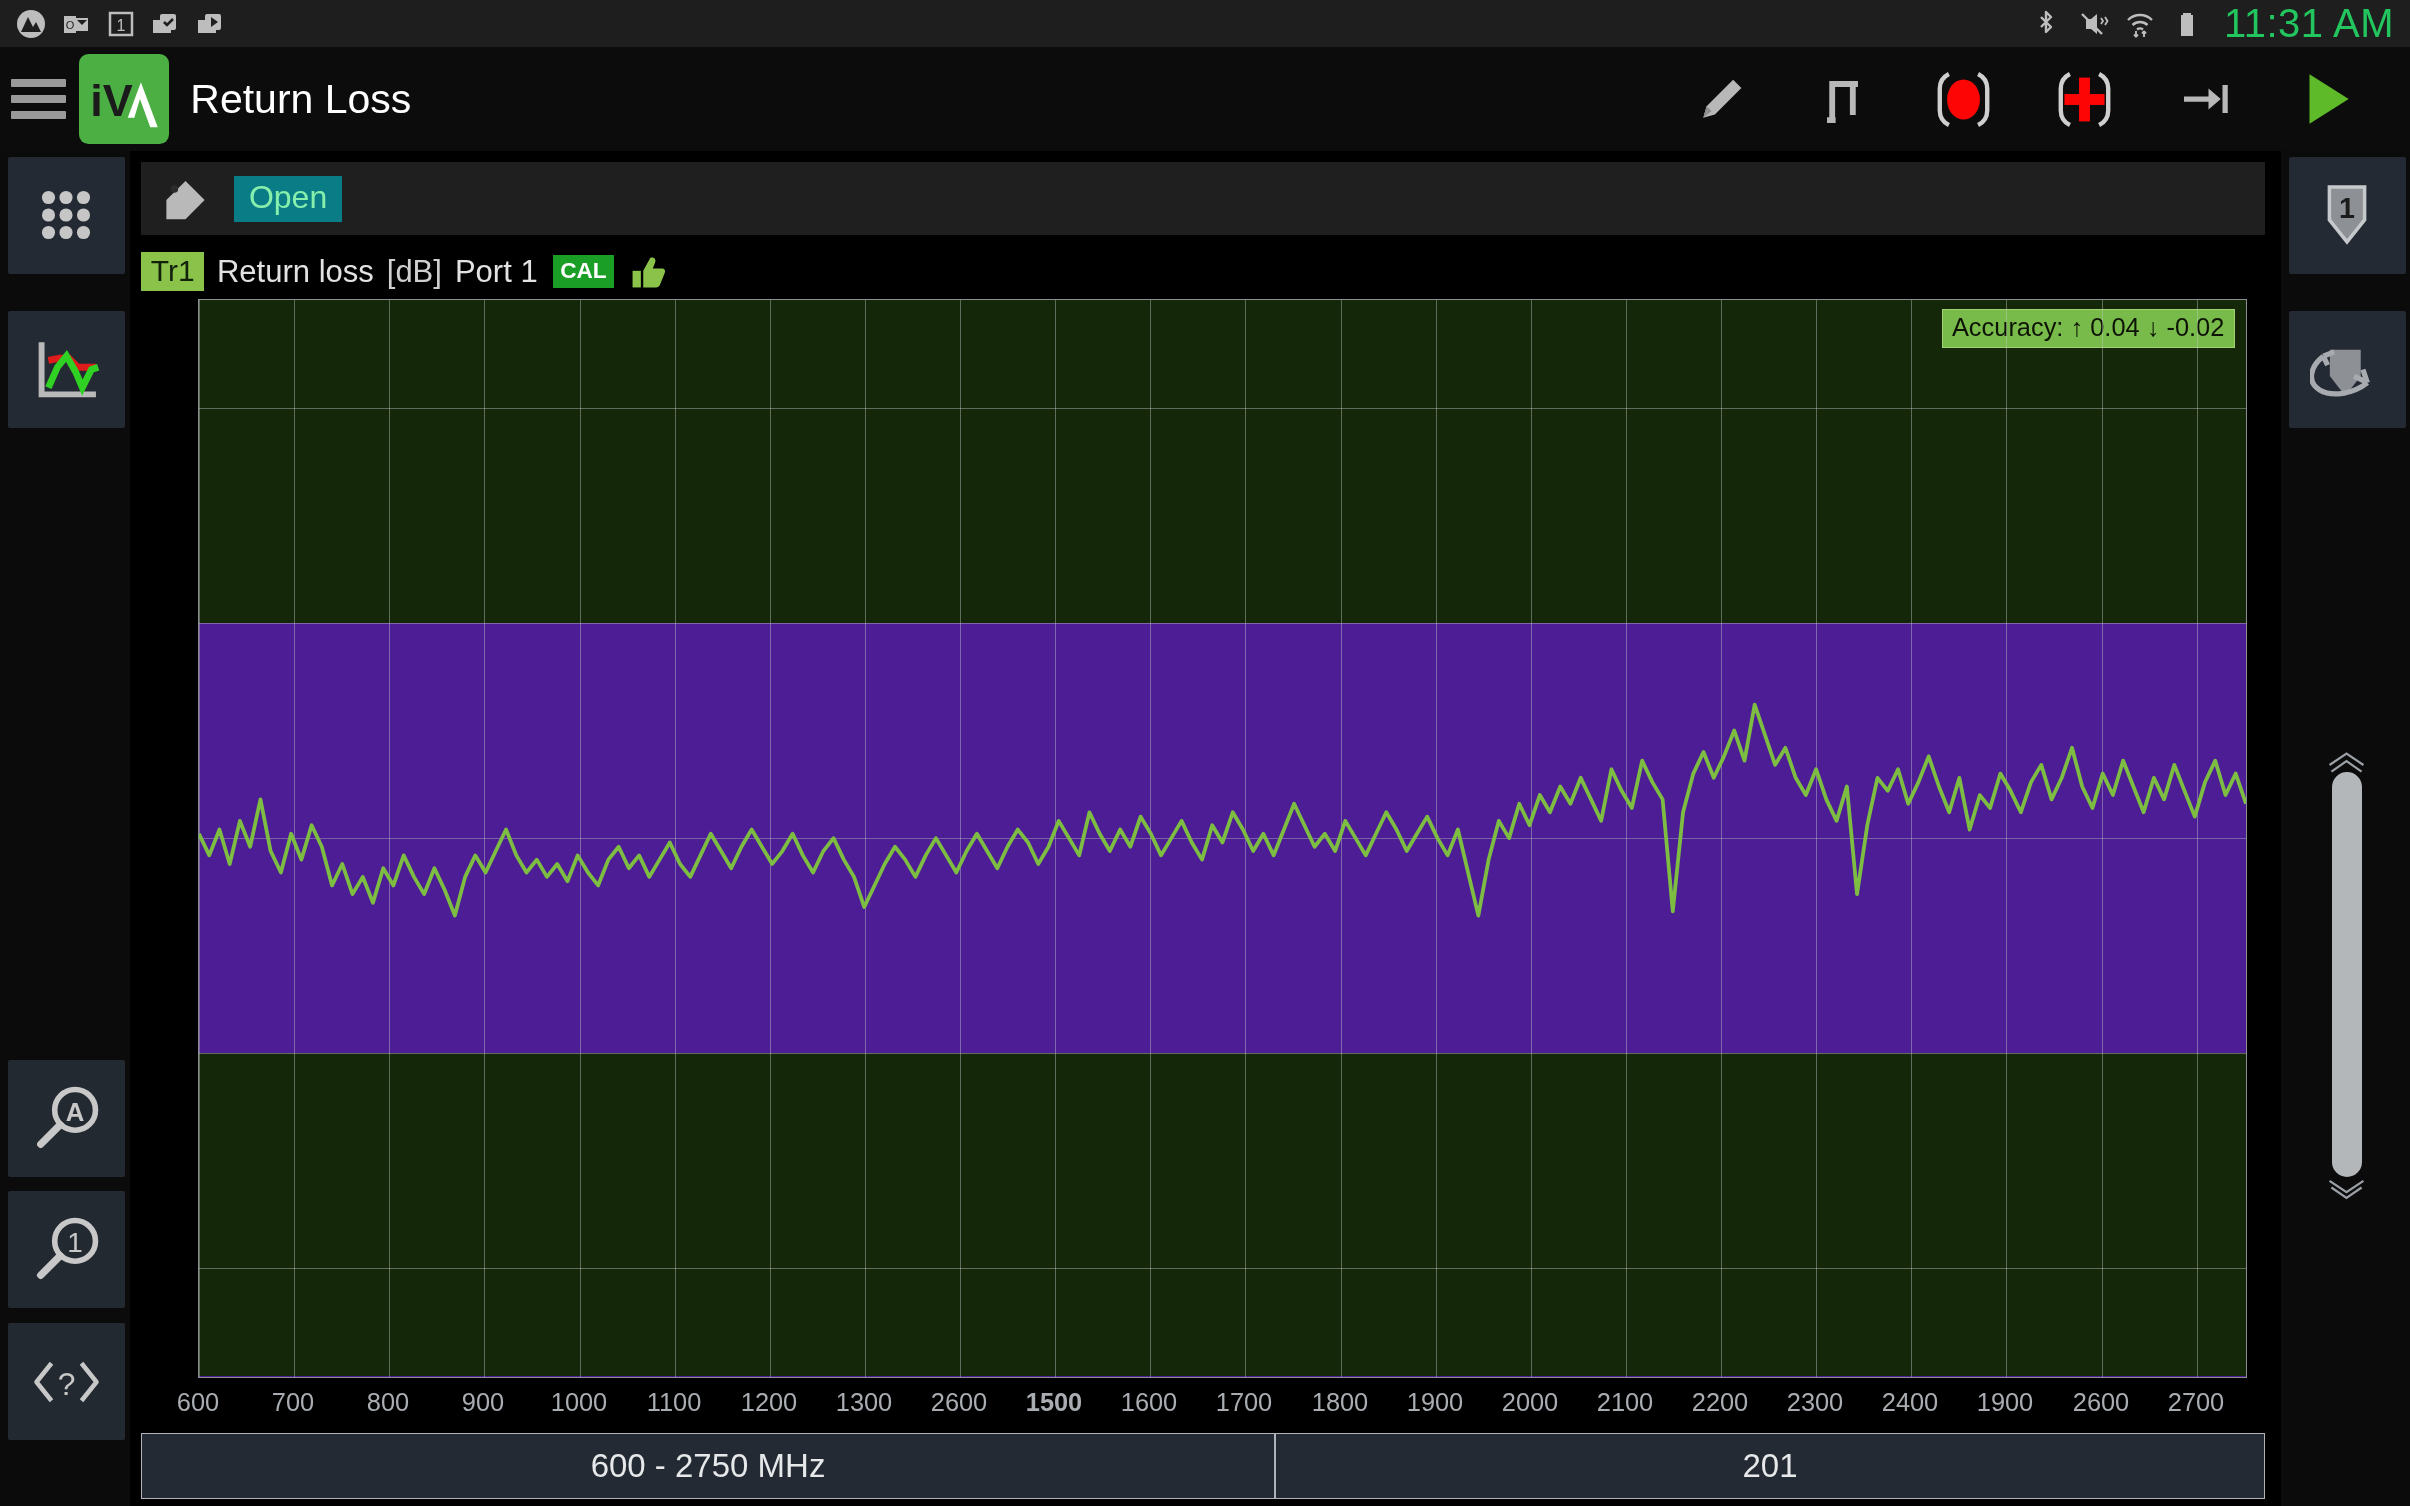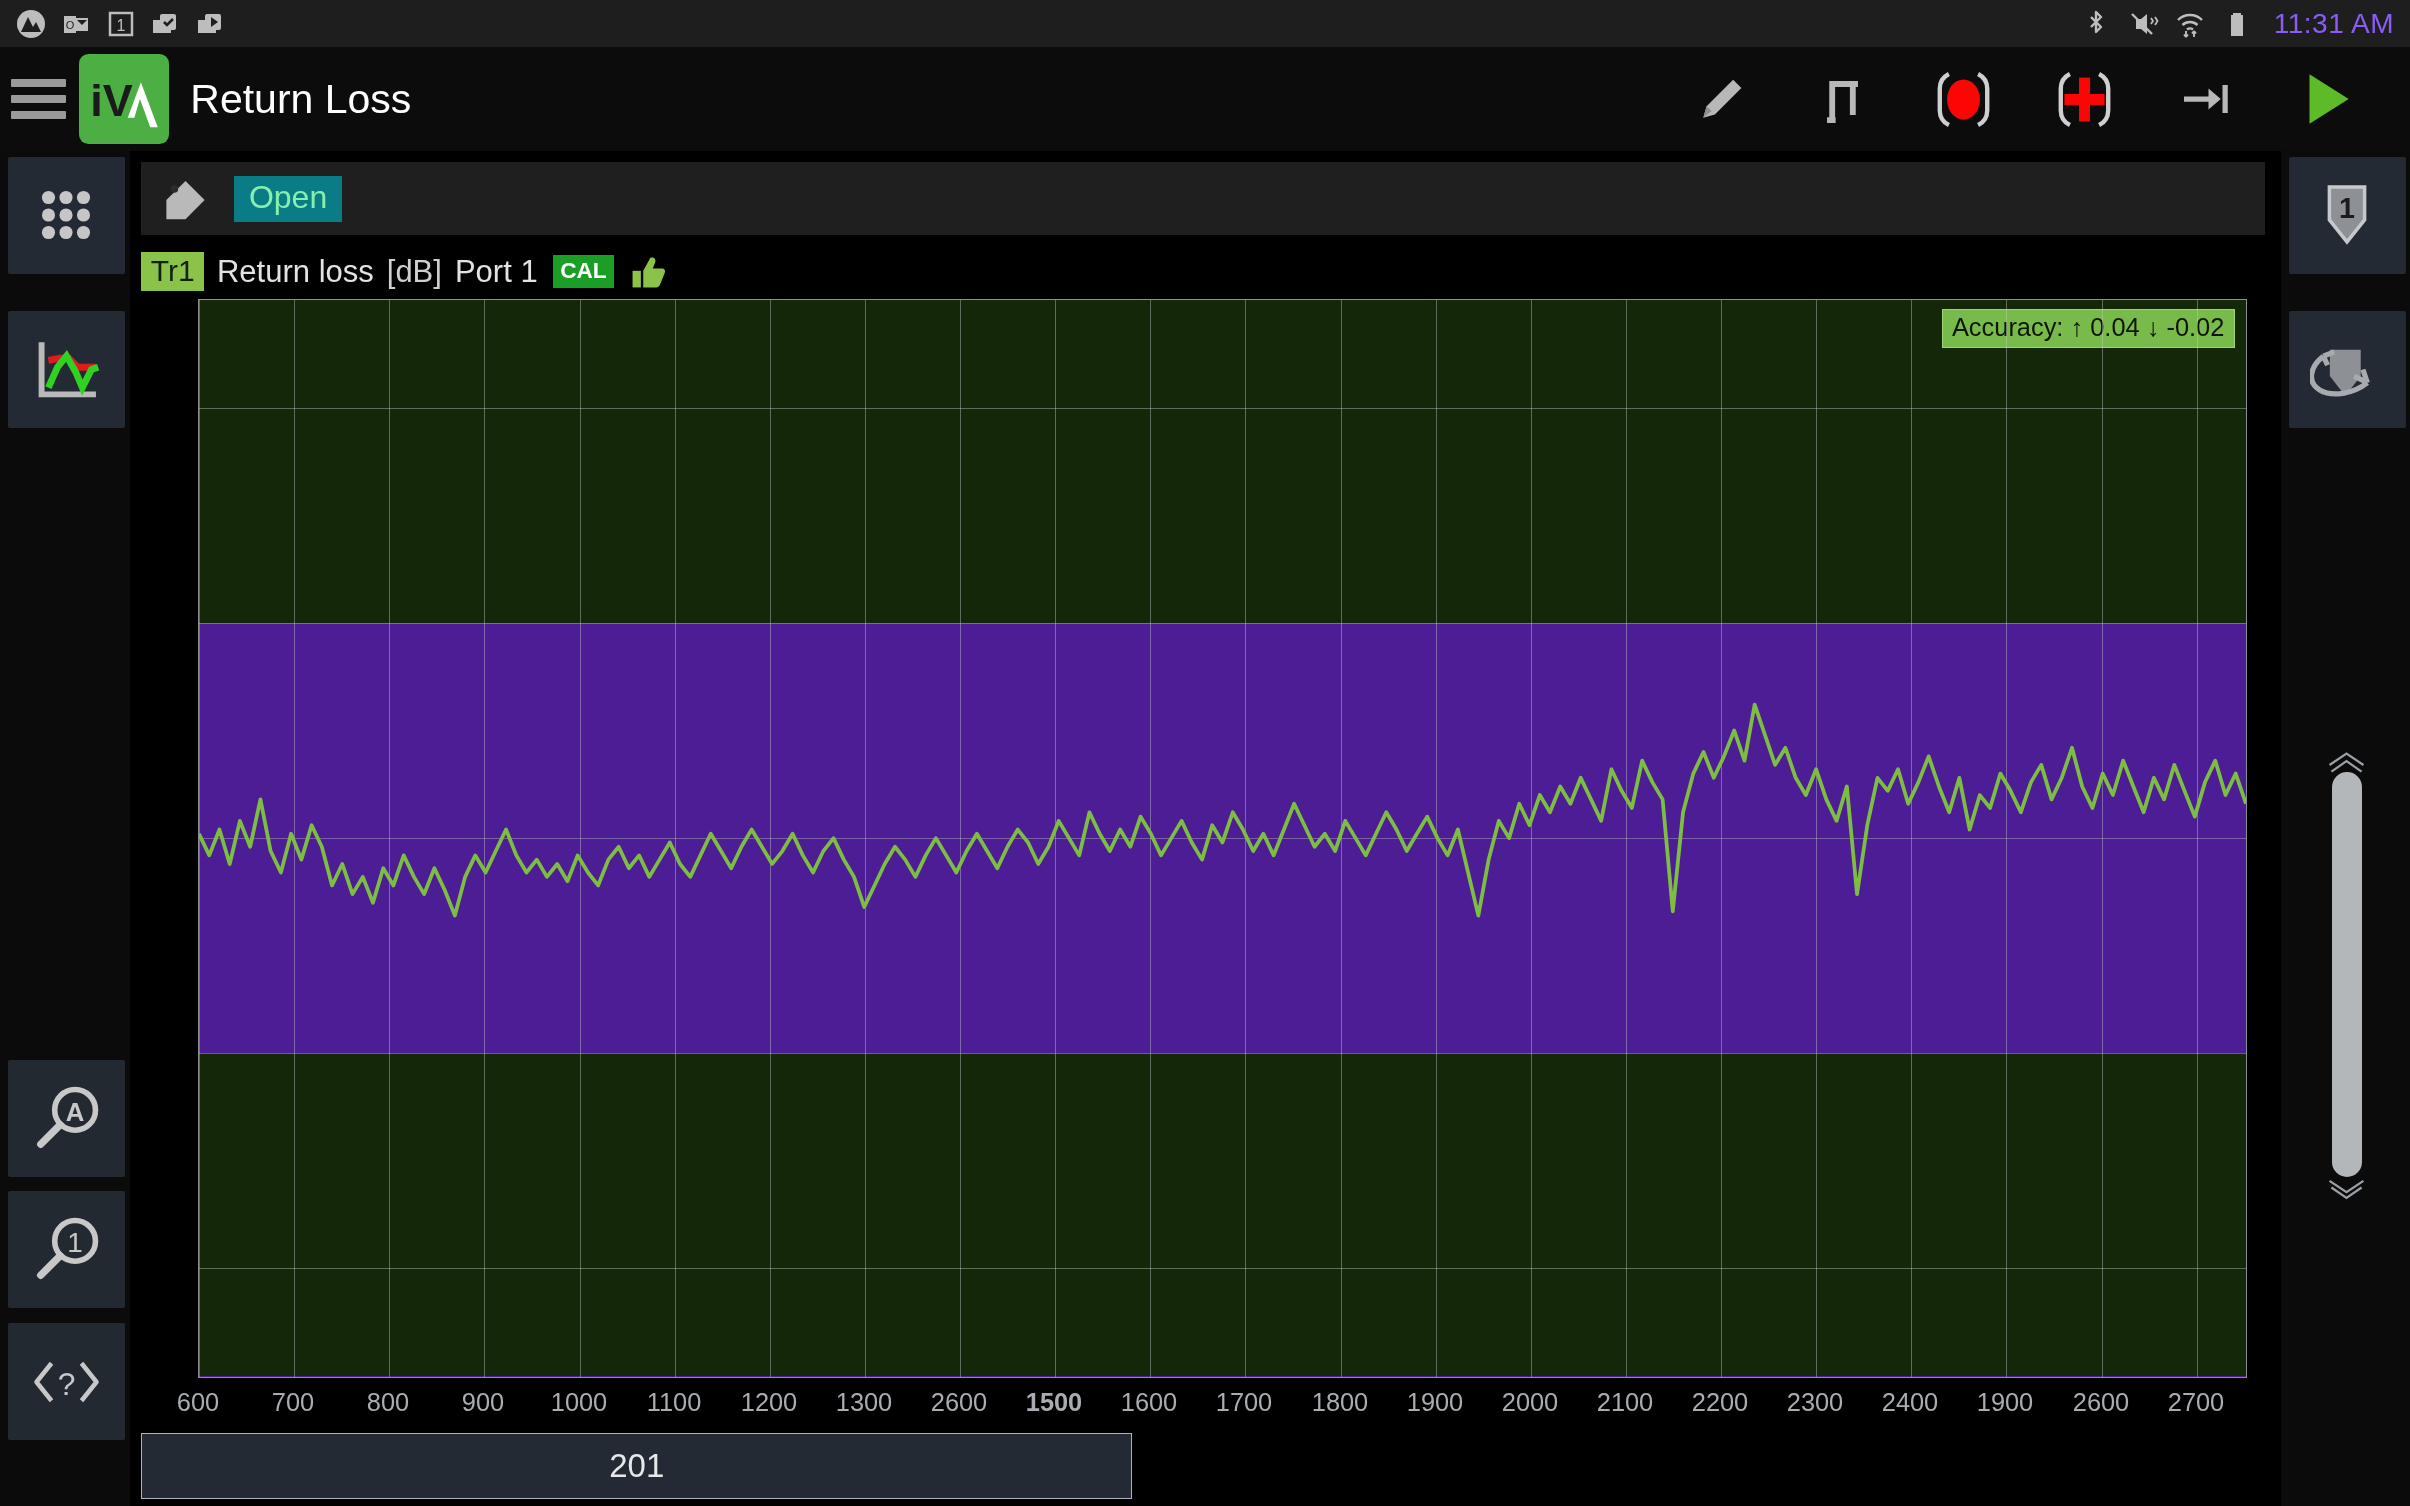--- a/index.html
+++ b/index.html
@@ -12,21 +12,21 @@
   #app { position: relative; width: 2411px; height: 1507px; background: #0a0a0a; }
 
   
   .statusbar {
     position: absolute; left: 0; top: 0; width: 2411px; height: 47px;
     background: #1e1e1e; display: flex; align-items: center;
   }
   .sb-left { display: flex; align-items: center; gap: 13px; padding-left: 15px; }
   .sb-right { margin-left: auto; display: flex; align-items: center; gap: 15px; padding-right: 17px; }
   .sb-ico { width: 32px; height: 32px; display: block; }
-  .sb-clock { color: #8b5cf6; font-size: 28px; letter-spacing: 0.5px; padding-left: 5.6px; font-weight: 400; }
+  .sb-clock { color: #22c55e; font-size: 40px; letter-spacing: 0.5px; padding-left: 5.6px; font-weight: 400; }
 
   
   .titlebar {
     position: absolute; left: 0; top: 47px; width: 2411px; height: 104px;
     background: #0c0c0c; display: flex; align-items: center;
   }
   .hamburger { width: 55px; margin-left: 11.3px; display: flex; flex-direction: column; gap: 8.5px; cursor: pointer; }
   .hamburger i { display: block; height: 7.5px; background: #9a9a9a; border-radius: 0.9px; }
   .applogo {
     width: 90px; height: 90px; margin-left: 13px; background: #4caf43;
@@ -395,18 +395,19 @@
           <div class="xlab" style="left: 1522px;">2200</div>
           <div class="xlab" style="left: 1617px;">2300</div>
           <div class="xlab" style="left: 1712px;">2400</div>
           <div class="xlab" style="left: 1807px;">1900</div>
           <div class="xlab" style="left: 1903px;">2600</div>
           <div class="xlab" style="left: 1998px;">2700</div>
         </div>
     </div>
 
     <div class="bottombar">
+      <div class="bb-cell bb-left">600 - 2750 MHz</div>
       <div class="bb-cell bb-right">201</div>
     </div>
 
   </div>
 </div>
 
 
 </body></html>

